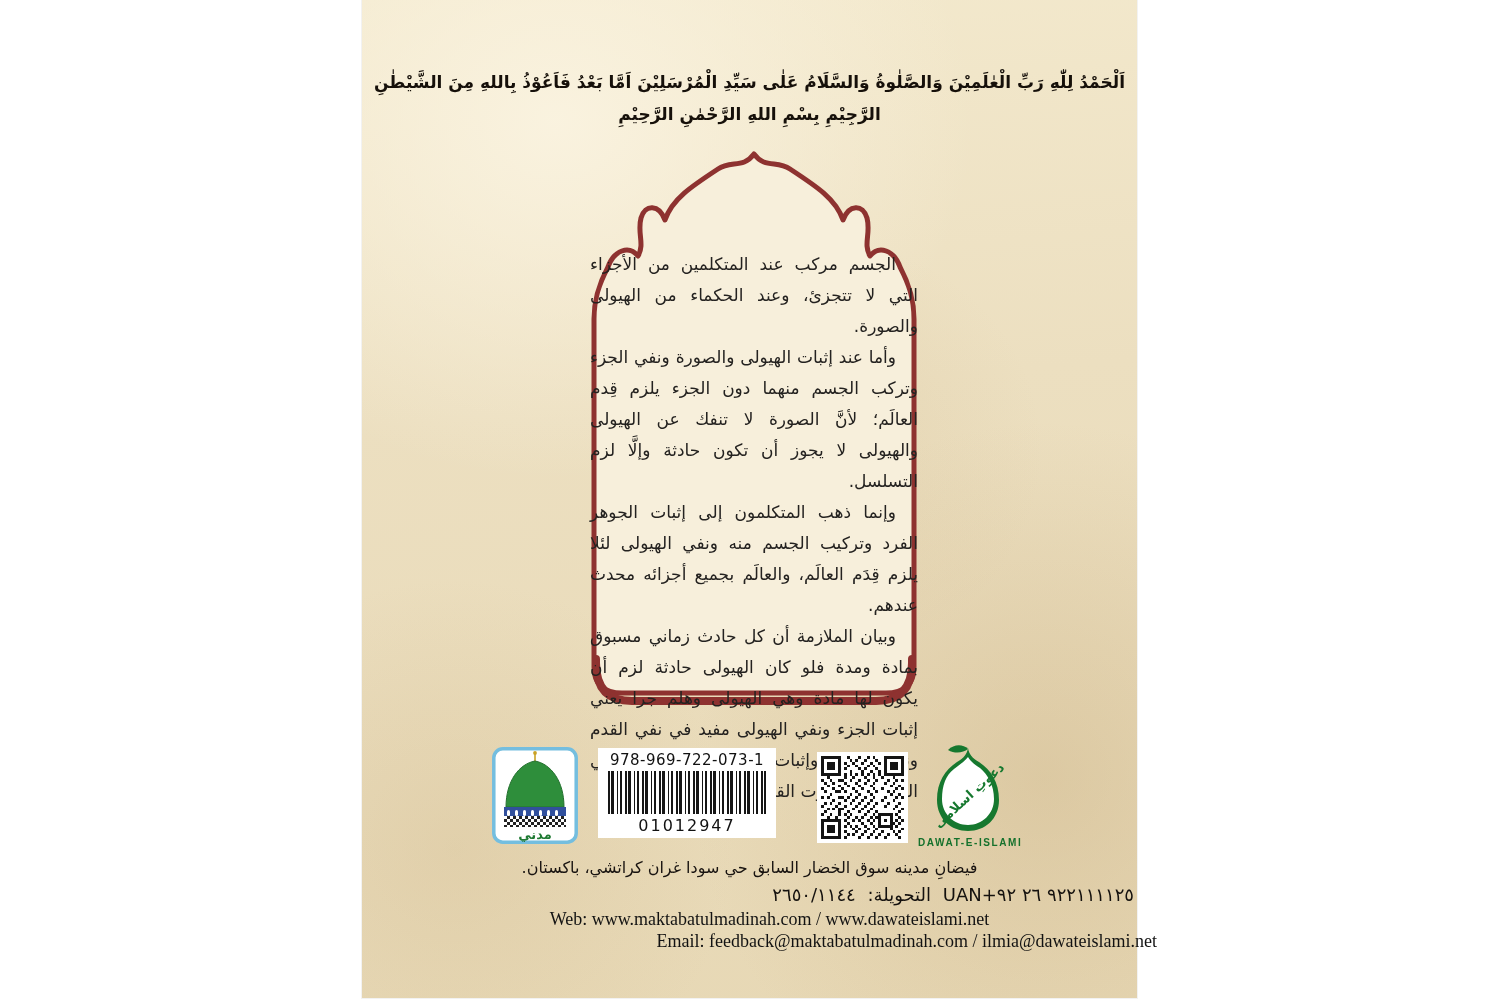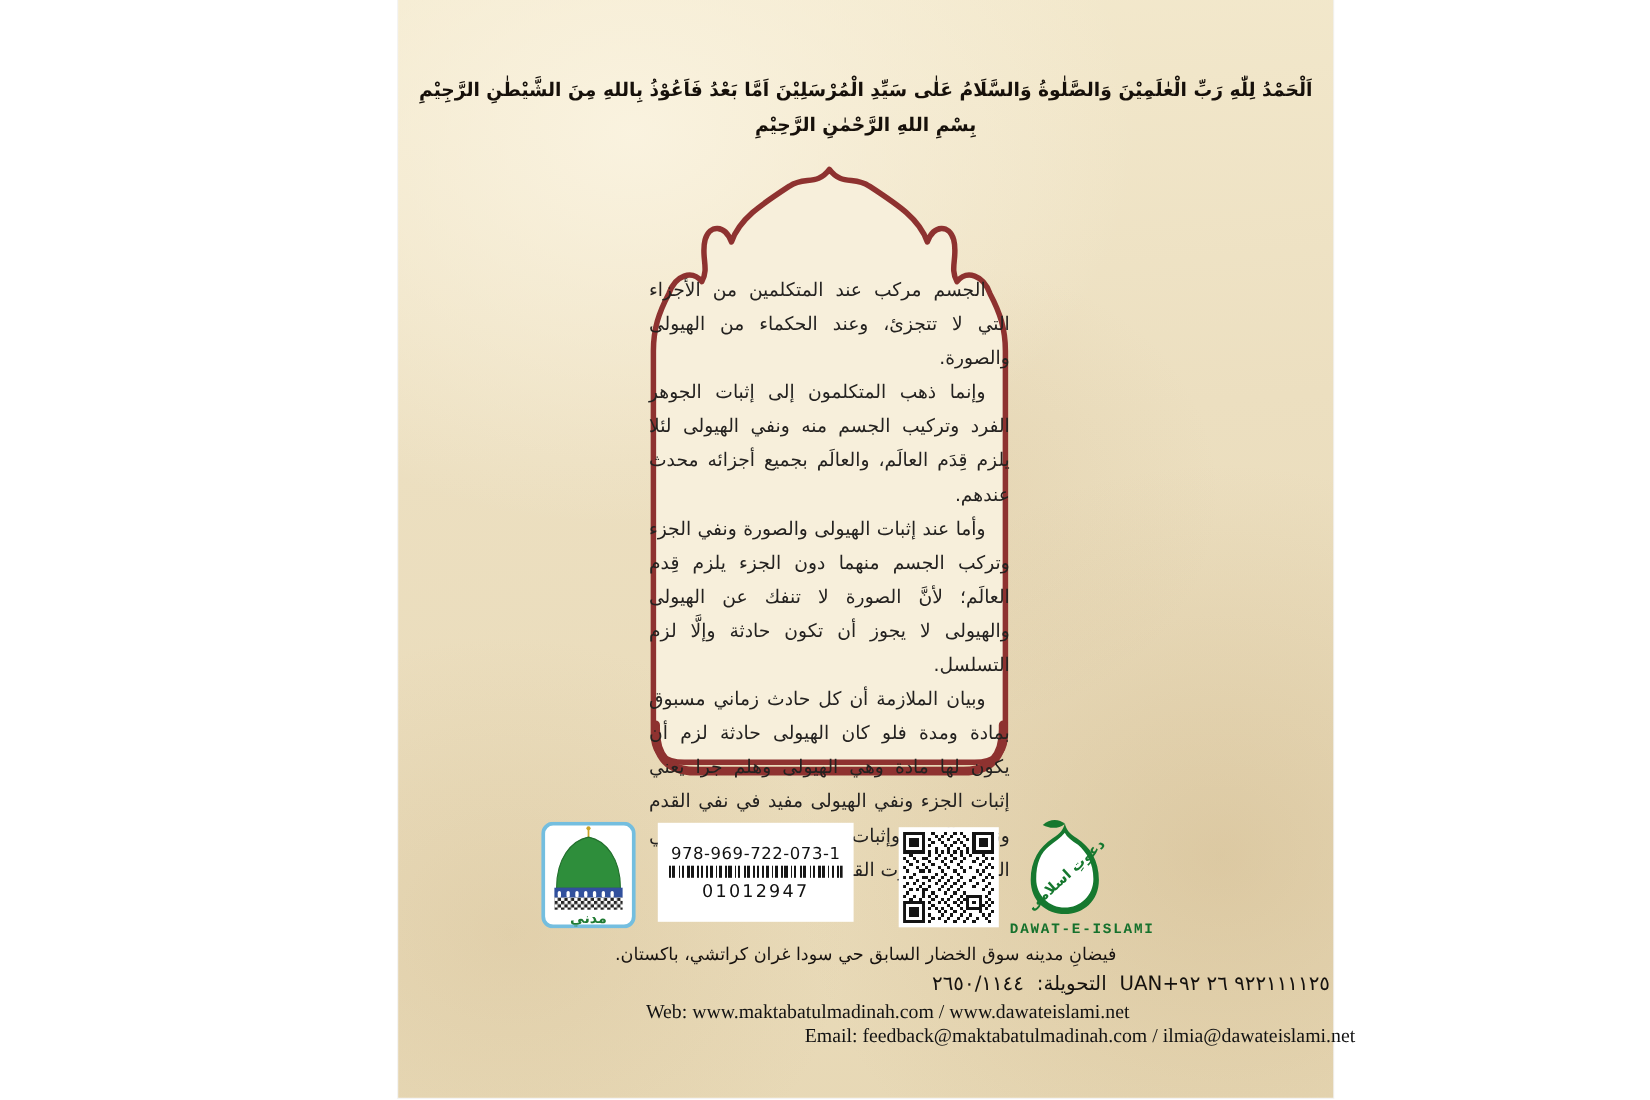--- a/index.html
+++ b/index.html
@@ -1,21 +1,21 @@
 <!DOCTYPE html>
 <html lang="ar"><head>
 <meta charset="utf-8">
 <style>
   html,body{margin:0;padding:0;}
   body{width:1500px;height:1000px;background:#ffffff;overflow:hidden;
        font-family:"DejaVu Sans",sans-serif;}
   .page{position:relative;width:1500px;height:1000px;background:#ffffff;}
 
   
-  .cover{position:absolute;left:362px;top:0;width:850px;height:998px;
+  .cover{position:absolute;left:362px;top:0;width:775px;height:998px;
     background:
       radial-gradient(90% 60% at 25% 12%, rgba(250,243,224,0.95), rgba(250,243,224,0) 60%),
       radial-gradient(70% 55% at 88% 78%, rgba(196,168,120,0.35), rgba(196,168,120,0) 65%),
       radial-gradient(60% 45% at 12% 85%, rgba(205,180,135,0.28), rgba(205,180,135,0) 60%),
       radial-gradient(40% 30% at 60% 45%, rgba(188,158,108,0.12), rgba(188,158,108,0) 70%),
       linear-gradient(175deg,#f3e9cd 0%,#ecdfc0 40%,#e7d8b5 100%);
     box-shadow:0 0 0 1px rgba(0,0,0,0.05);}
 
   
   .bismillah{position:absolute;top:66px;left:0;width:100%;text-align:center;
@@ -30,32 +30,32 @@
     direction:rtl;font-family:"DejaVu Sans",sans-serif;font-weight:bold;
     font-size:26px;color:#9e3b2a;}
   .panel-body{position:absolute;top:102px;left:26px;right:26px;direction:rtl;}
   .body-par{margin:0;padding:0;text-indent:22px;text-align:justify;
     font-family:"DejaVu Sans",sans-serif;font-size:17px;line-height:31px;color:#242220;}
 
   
   .madinah{position:absolute;left:130px;top:747px;width:86px;height:97px;}
   .barcode{position:absolute;left:236px;top:748px;width:178px;height:90px;
     background:#ffffff;display:flex;flex-direction:column;align-items:stretch;
-    padding:19px 6px;box-sizing:border-box;}
+    padding:3px 6px;box-sizing:border-box;}
   .barcode .isbn{font-family:"DejaVu Sans",sans-serif;font-size:15px;color:#111;
     text-align:center;letter-spacing:.5px;white-space:nowrap;}
   .barcode .bars{flex:1;margin:2px 4px;
     background:repeating-linear-gradient(90deg,
       #161616 0 2px,#ffffff 2px 3px,#161616 3px 6px,#ffffff 6px 9px,
       #161616 9px 10px,#ffffff 10px 12px,#161616 12px 14px,#ffffff 14px 17px);}
   .barcode .digits{font-family:"DejaVu Sans",sans-serif;font-size:16px;color:#111;
     text-align:center;letter-spacing:2px;}
   .qr{position:absolute;left:455px;top:752px;width:91px;height:91px;background:#fff;padding:4px;box-sizing:border-box;}
   .dawat{position:absolute;left:556px;top:744px;width:100px;height:104px;text-align:center;}
-  .dawat-label{font-family:Liberation Mono, monospace;font-size:13px;font-weight:bold;
+  .dawat-label{font-family:Liberation Sans, sans-serif;font-size:10px;font-weight:bold;
     letter-spacing:1.6px;color:#15712c;margin-top:1px;white-space:nowrap;}
 
   
   .addr{position:absolute;top:858px;left:0;width:100%;text-align:center;direction:rtl;
     font-family:"DejaVu Sans",sans-serif;font-size:16px;color:#181310;}
   .uan{position:absolute;top:884px;left:0;width:100%;direction:rtl;
     font-family:"DejaVu Sans",sans-serif;font-size:18px;color:#14110e;}
   .uan span{margin:0 3px;}
   .web,.email{position:absolute;left:0;width:100%;text-align:center;
     font-family:"Liberation Serif","DejaVu Serif",serif;font-size:18px;color:#121212;padding-left:20px;}
@@ -71,22 +71,22 @@
     <div class="bismillah">اَلْحَمْدُ لِلّٰهِ رَبِّ الْعٰلَمِيْنَ وَالصَّلٰوةُ وَالسَّلَامُ عَلٰى سَيِّدِ الْمُرْسَلِيْنَ اَمَّا بَعْدُ فَاَعُوْذُ بِاللهِ مِنَ الشَّيْطٰنِ الرَّجِيْمِ بِسْمِ اللهِ الرَّحْمٰنِ الرَّحِيْمِ</div>
 
     <div class="frame">
       <svg class="frame-svg" viewBox="0 0 380 564" aria-hidden="true">
         <path d="M190,7 C201,22 213,13 226,22 C252,39 272,52 279,73 C285,57 299,57 303,71 C307,86 299,97 306,109 C315,98 330,103 336,120 C345,137 350,152 350,172 L350,520 Q350,546 322,546 L58,546 Q30,546 30,520 L30,172 C30,152 35,137 44,120 C50,103 65,98 74,109 C81,97 73,86 77,71 C81,57 95,57 101,73 C108,52 128,39 154,22 C167,13 179,22 190,7 Z" fill="#f7efdb" stroke="#8e3230" stroke-width="5" stroke-linejoin="round"></path>
         <path d="M32,512 L32,516 Q32,554 68,554 L312,554 Q348,554 348,516 L348,512" fill="none" stroke="#8e3230" stroke-width="8" stroke-linecap="round"></path>
       </svg>
       <div class="panel-content">
         <div class="panel-body">
             <p class="body-par">الجسم مركب عند المتكلمين من الأجزاء التي لا تتجزئ، وعند الحكماء من الهيولى والصورة.</p>
+            <p class="body-par">وأما عند إثبات الهيولى والصورة ونفي الجزء وتركب الجسم منهما دون الجزء يلزم قِدم العالَم؛ لأنَّ الصورة لا تنفك عن الهيولى والهيولى لا يجوز أن تكون حادثة وإلَّا لزم التسلسل.</p>
             <p class="body-par">وإنما ذهب المتكلمون إلى إثبات الجوهر الفرد وتركيب الجسم منه ونفي الهيولى لئلا يلزم قِدَم العالَم، والعالَم بجميع أجزائه محدث عندهم.</p>
-            <p class="body-par">وأما عند إثبات الهيولى والصورة ونفي الجزء وتركب الجسم منهما دون الجزء يلزم قِدم العالَم؛ لأنَّ الصورة لا تنفك عن الهيولى والهيولى لا يجوز أن تكون حادثة وإلَّا لزم التسلسل.</p>
             <p class="body-par">وبيان الملازمة أن كل حادث زماني مسبوق بمادة ومدة فلو كان الهيولى حادثة لزم أن يكون لها مادة وهي الهيولى وهلم جرا يعني إثبات الجزء ونفي الهيولى مفيد في نفي القدم ونفي الجزء وإثبات الهيولى مفيد في نفي الحدوث أي ثبوت القدم.</p>
           </div>
       </div>
     </div>
 
     <div class="madinah">
       <svg viewBox="0 0 86 97" width="86" height="97" aria-hidden="true">
         <defs>
           <pattern id="chk" patternUnits="userSpaceOnUse" width="6" height="6">
             <rect width="6" height="6" fill="#ffffff"></rect>

